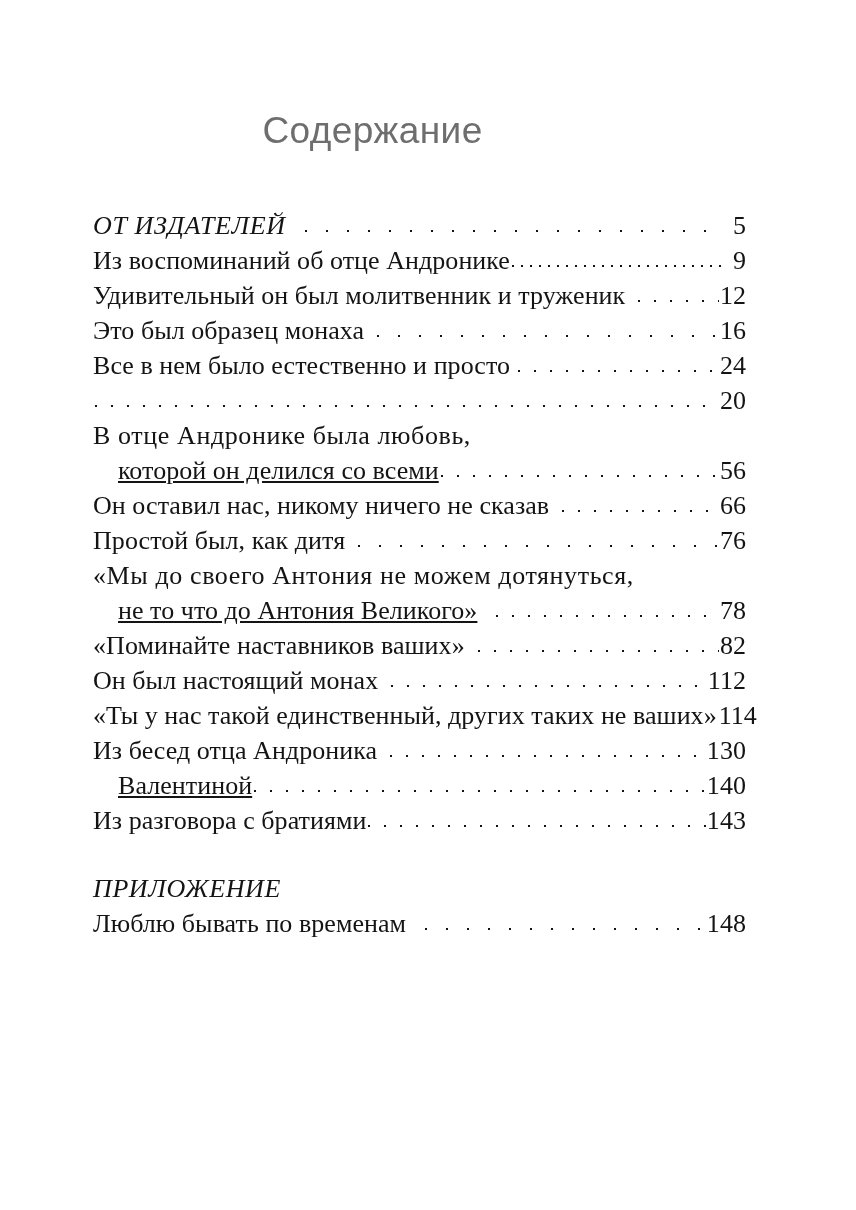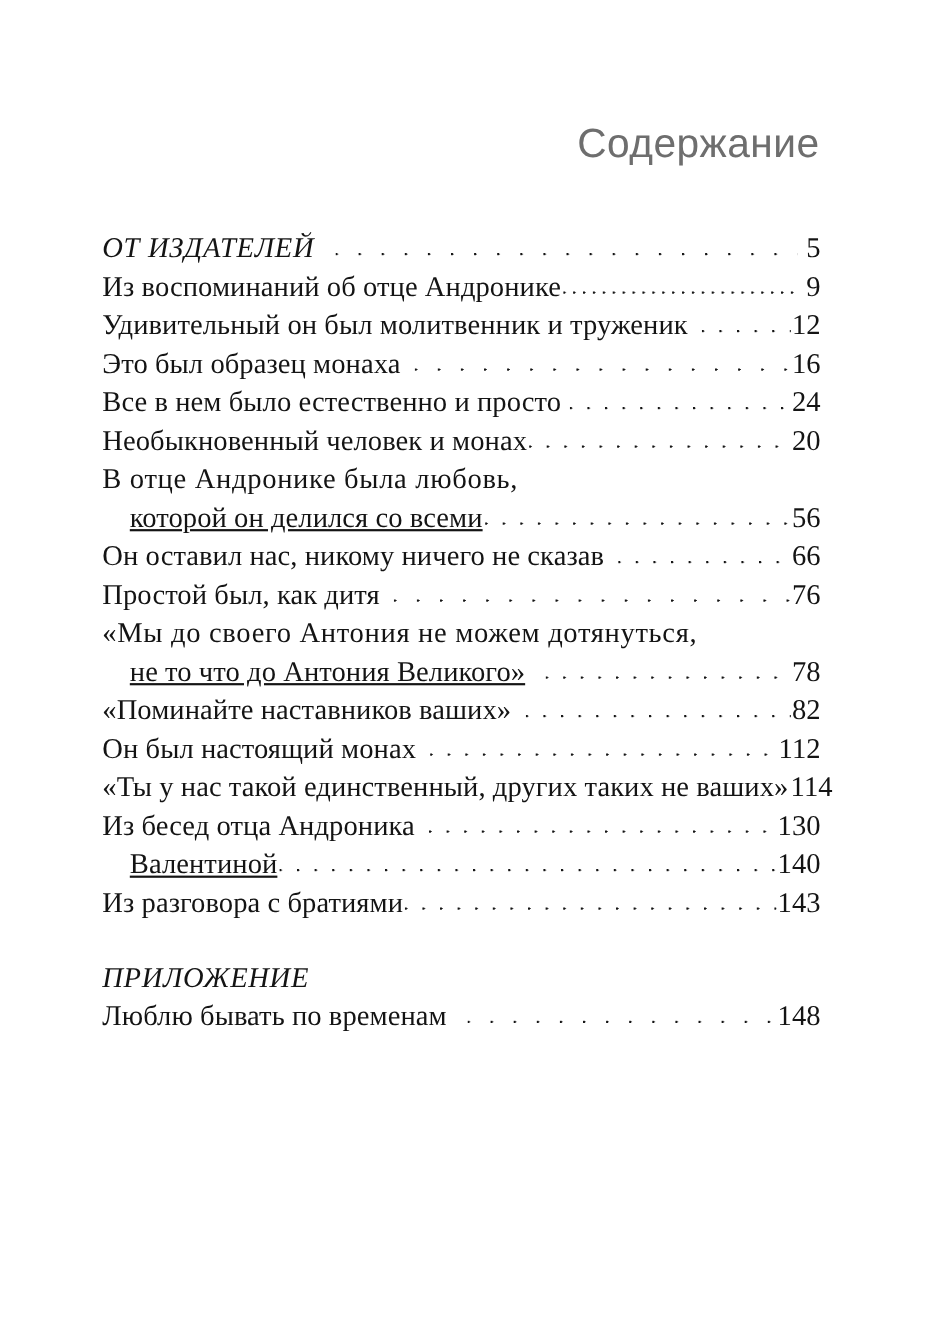--- a/index.html
+++ b/index.html
@@ -18,21 +18,21 @@
     font-family: "Liberation Serif", "DejaVu Serif", serif;
     -webkit-font-smoothing: antialiased;
   }
 
   
   .toc-title {
     position: absolute;
     left: 0;
     right: 111px;
     top: 112px;
-    text-align: right;
+    text-align: center;
     font-family: "Liberation Sans", "DejaVu Sans", sans-serif;
     font-size: 37px;
     font-weight: 400;
     letter-spacing: 0.4px;
     color: #6e6e6e;
     line-height: 1;
   }
 
   
   .toc {
@@ -154,21 +154,20 @@
         </div>
         <div class="toc-entry">
           <div class="toc-line">
             <span class="label">Все в нем было естественно и просто</span>
             <span class="leader wide pad-s"></span>
             <span class="pageno">24</span>
           </div>
         </div>
         <div class="toc-entry">
           <div class="toc-line">
-            <span class="label">Необыкновенный человек и монах</span>
             <span class="leader wide pad-0"></span>
             <span class="pageno">20</span>
           </div>
         </div>
         <div class="toc-entry">
           <div class="toc-line plain heading">
             <span class="label">В отце Андронике была любовь,</span>
           </div>
           <div class="toc-line indent">
             <span class="label">которой он делился со всеми</span>

